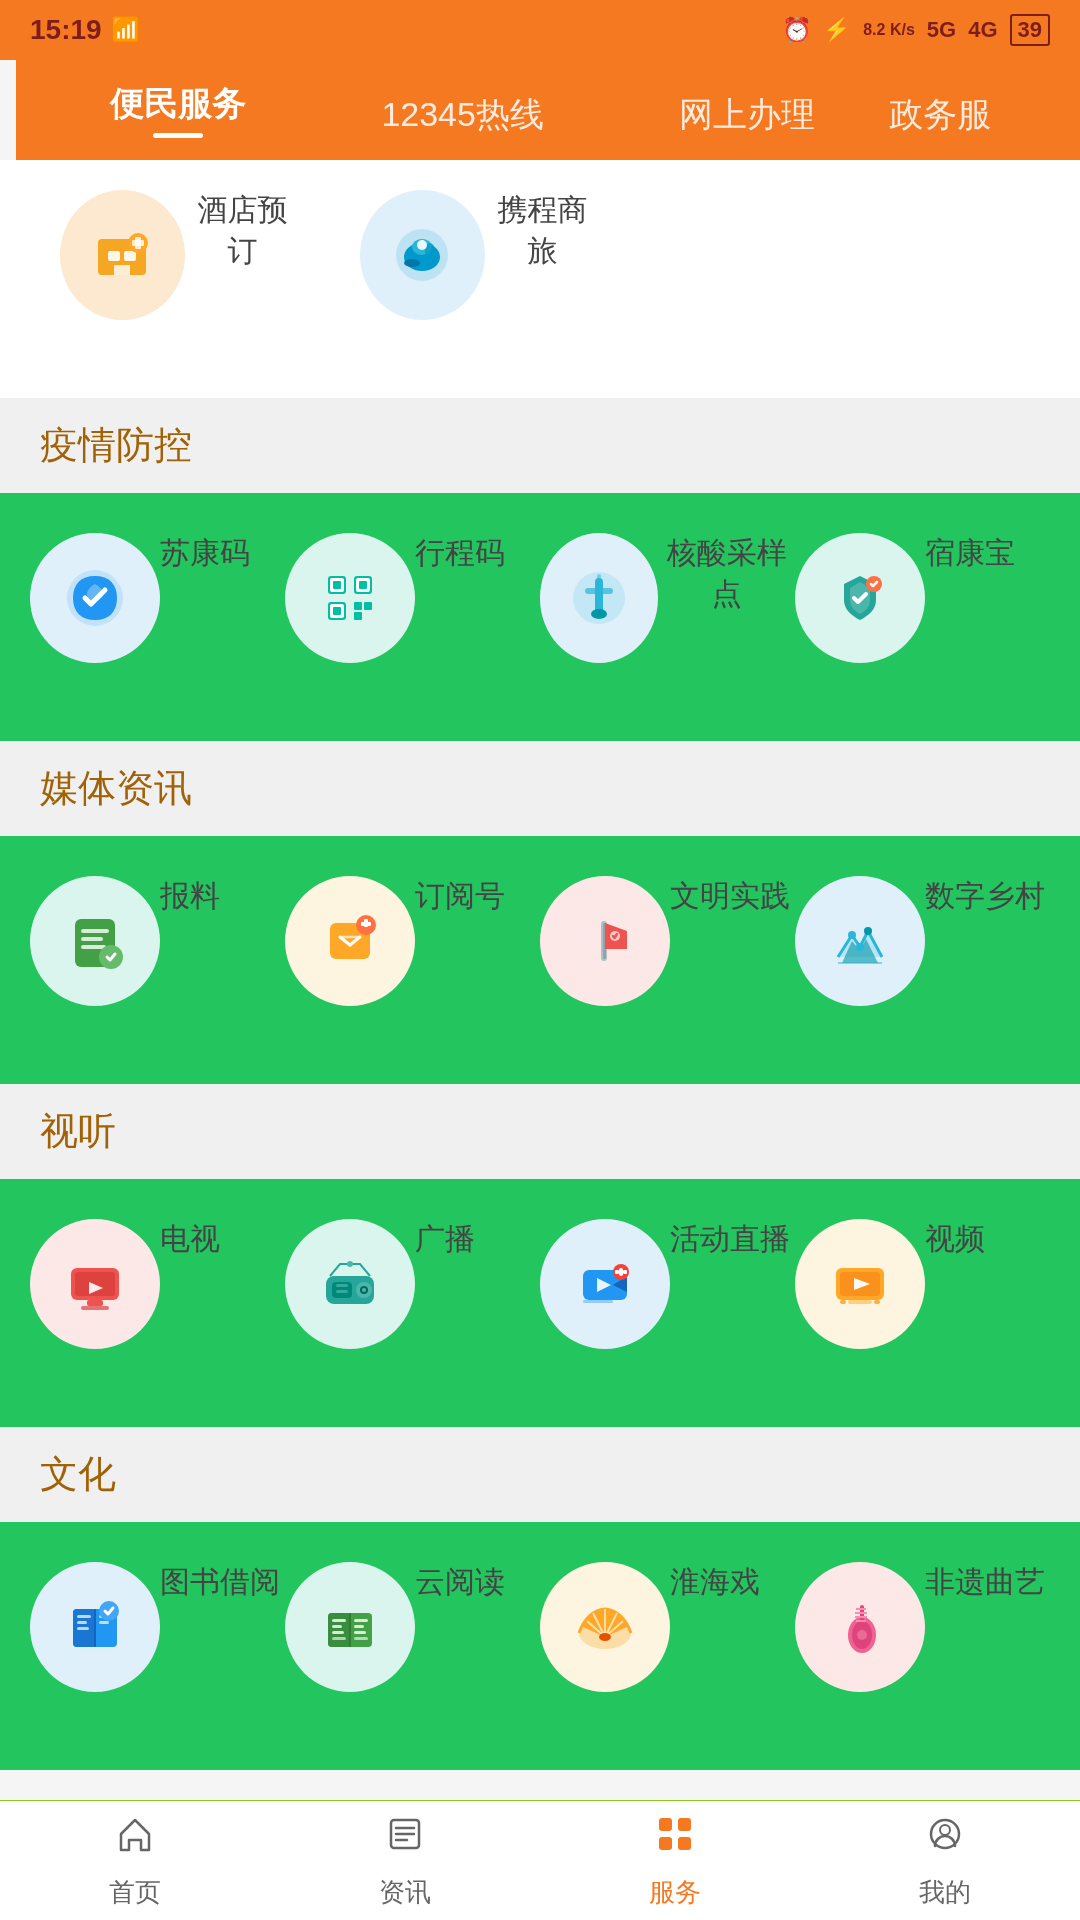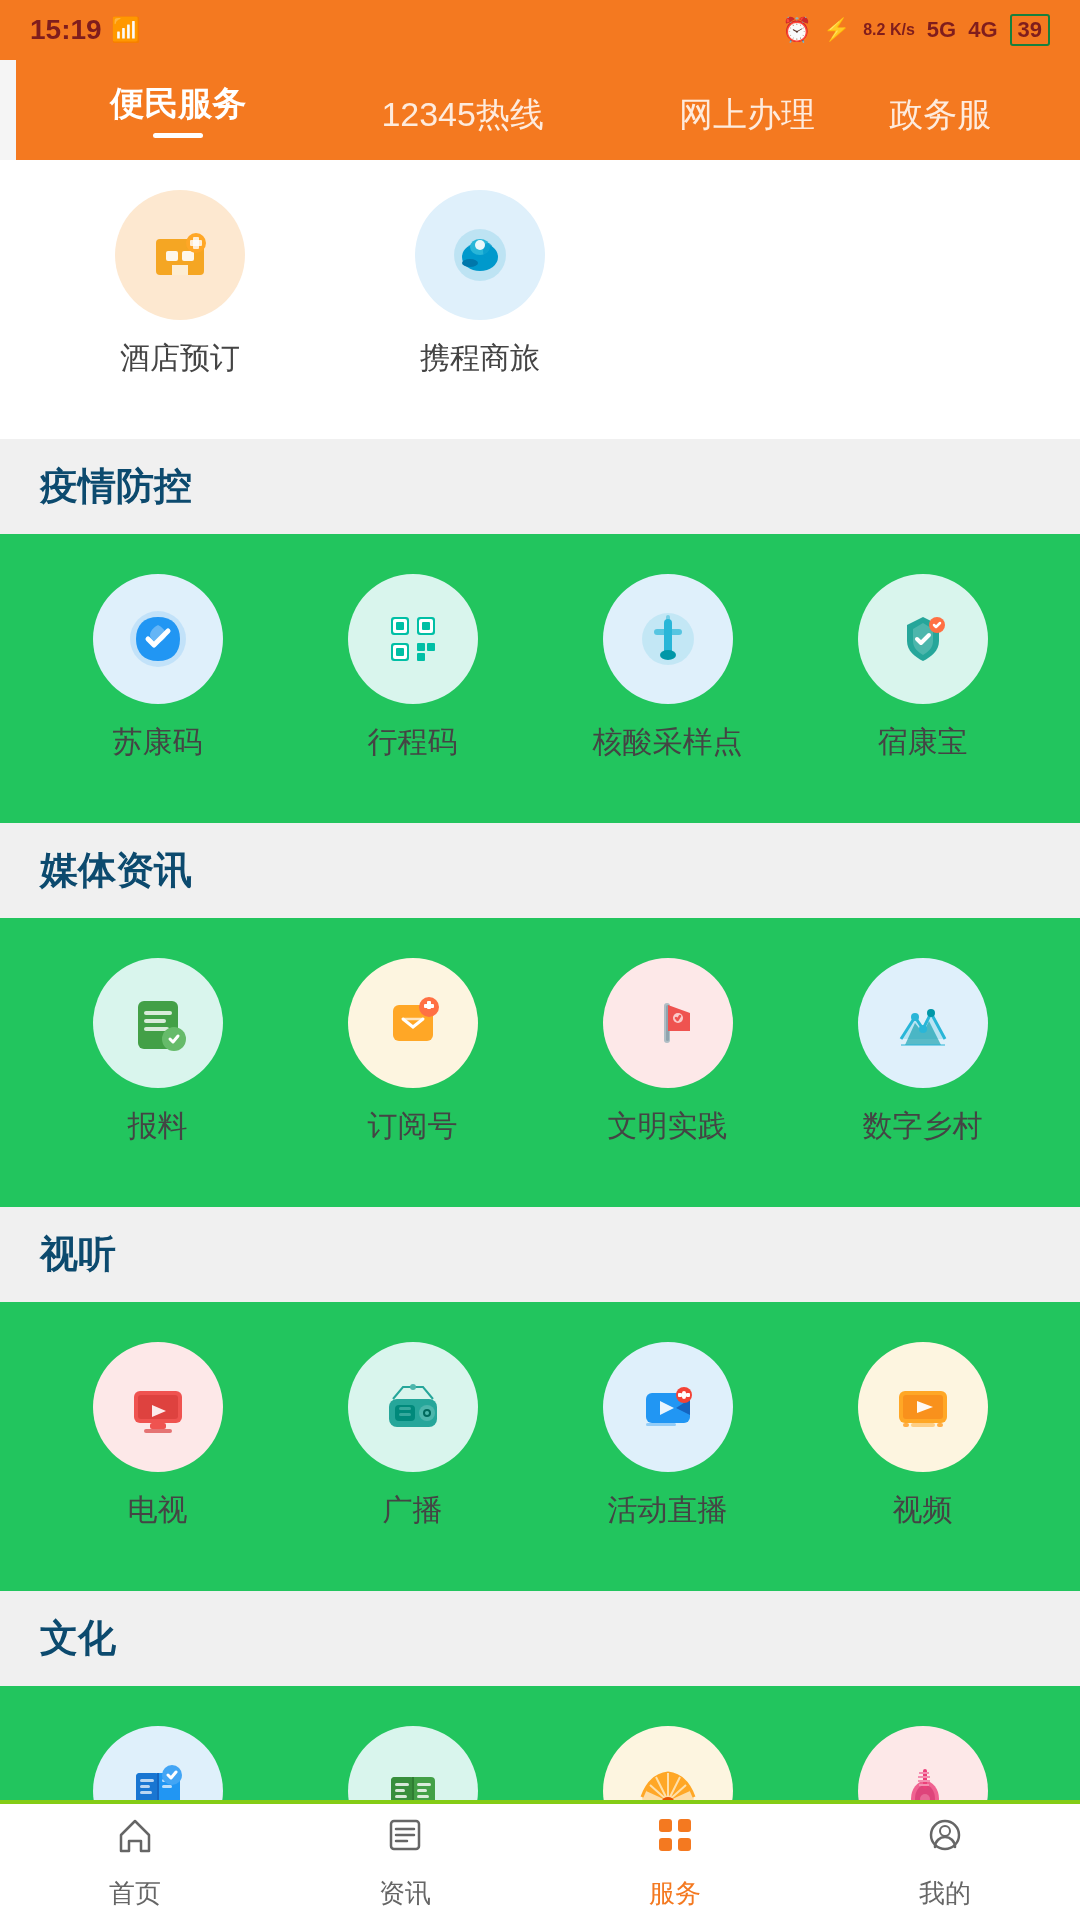--- a/index.html
+++ b/index.html
@@ -80,37 +80,37 @@
       display: flex;
       padding: 30px 60px 30px;
       gap: 60px;
     }
 
     
     .section-header {
       background: #f0f0f0;
       padding: 22px 40px;
       font-size: 38px;
-      font-weight: 700;
-      color: #0c4a6e;
+      font-weight: 400;
+      color: #a16207;
     }
 
     
     .service-grid {
       background: #22c55e;
       display: flex;
       flex-wrap: wrap;
       padding: 40px 30px 30px;
       gap: 0;
     }
     .service-item {
       width: 25%;
       display: flex;
-      flex-direction: column;
-      align-items: center;
+      flex-direction: row;
+      align-items: flex-start;
       margin-bottom: 30px;
       cursor: pointer;
     }
     .service-icon {
       width: 130px;
       height: 130px;
       border-radius: 50%;
       display: flex;
       align-items: center;
       justify-content: center;
@@ -123,21 +123,21 @@
       text-align: center;
     }
 
     
     .bottom-nav {
       position: fixed;
       bottom: 0;
       width: 1080px;
       height: 120px;
       background: white;
-      border-top: 4px solid #84cc16;
+      border-top: 1px solid #84cc16;
       display: flex;
       align-items: center;
     }
     .bottom-nav-item {
       flex: 1;
       display: flex;
       flex-direction: column;
       align-items: center;
       gap: 8px;
       cursor: pointer;
@@ -166,21 +166,21 @@
   <div class="status-left">
     <span>15:19</span>
     <span style="font-size:24px;">📶</span>
   </div>
   <div class="status-right">
     <span>⏰</span>
     <span style="font-size:22px;">⚡</span>
     <span style="font-size:16px;">8.2 K/s</span>
     <span style="font-size:22px;">5G</span>
     <span style="font-size:22px;">4G</span>
-    <span style="font-size:22px; border:2px solid #15803d; border-radius:3px; padding:1px 6px;">
+    <span style="font-size:22px; border:2px solid #7f1d1d; border-radius:3px; padding:1px 6px;">
       <span>39</span>
     </span>
   </div>
 </div>
 
 <div class="nav-bar">
   <div class="nav-item active">
     <span>便民服务</span>
     <div></div>
   </div>

